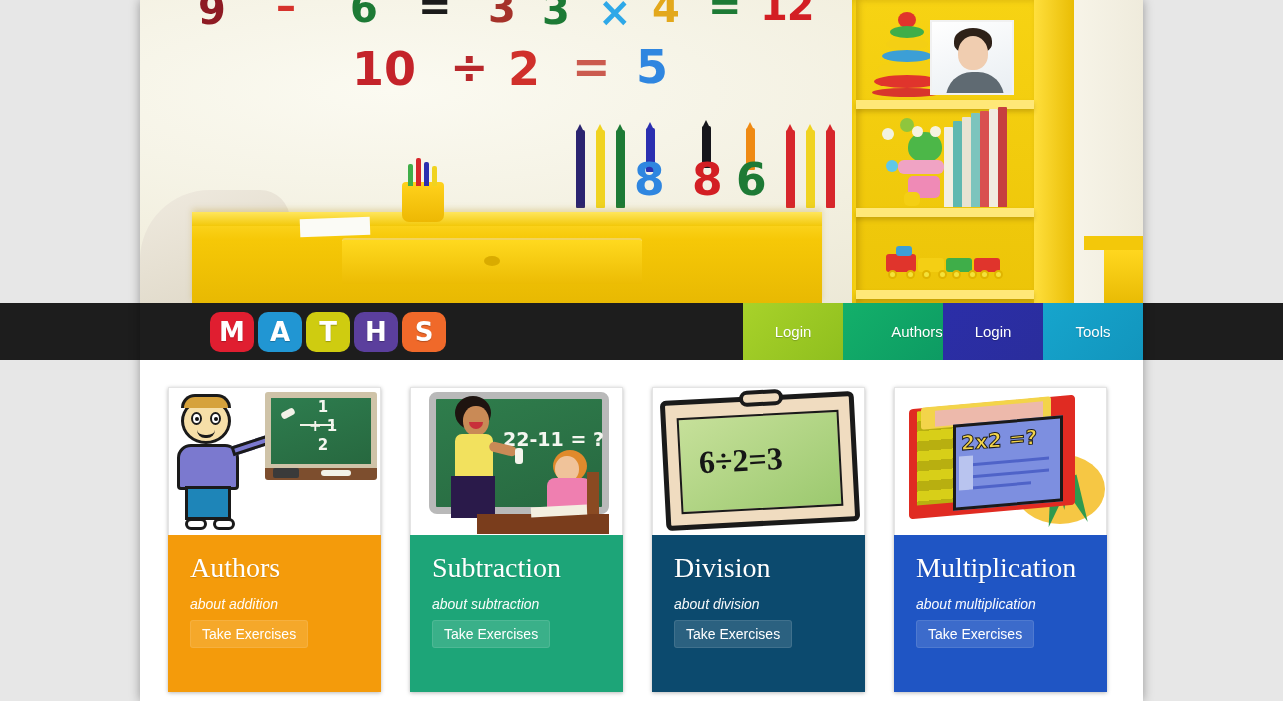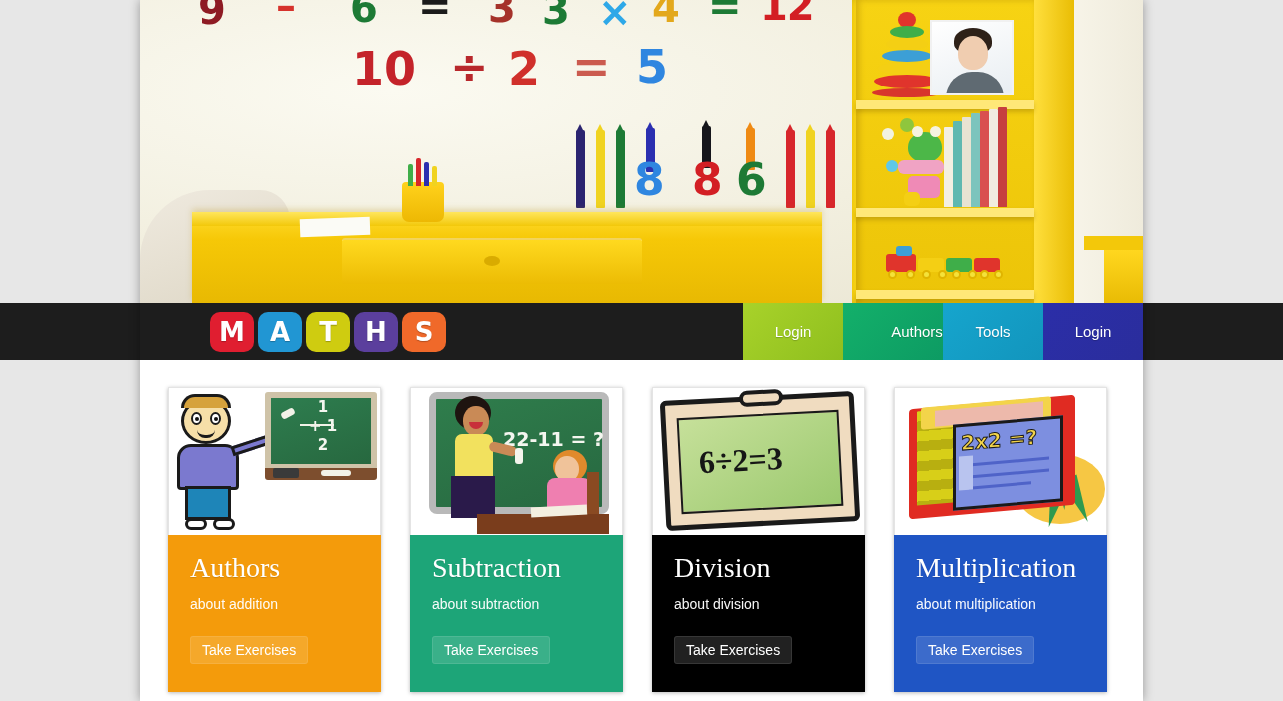--- a/index.html
+++ b/index.html
@@ -253,22 +253,23 @@
   .card-title {
     font-family: "Liberation Serif", serif;
     font-size: 28px;
     font-weight: 400;
     line-height: 1.1;
     margin-bottom: 12px;
     text-shadow: 0 1px 1px rgba(0,0,0,.15);
   }
   .card-desc {
     font-size: 14px;
-    margin-bottom: 24px;
+    margin-bottom: 8px;
     opacity: .97;
+    font-style: italic;
   }
   .card-btn {
     display: inline-block;
     padding: 6px 12px;
     font-size: 14px;
     color: #ffffff;
     background: rgba(255,255,255,.13);
     border: none;
     border-radius: 3px;
     cursor: pointer;
@@ -440,22 +441,22 @@
         <span class="brand-tile" style="background:#e01e30;">M</span>
         <span class="brand-tile" style="background:#2196d3;">A</span>
         <span class="brand-tile" style="background:#cfcc10;">T</span>
         <span class="brand-tile" style="background:#5b3f9d;">H</span>
         <span class="brand-tile" style="background:#f0692a;">S</span>
       </div>
 
       <div class="nav-menu">
         <a class="nav-item" href="#" style="background:linear-gradient(135deg,#a8d22a,#8fbf1e);">Login</a>
         <a class="nav-item" href="#" style="background:linear-gradient(135deg,#13b06a,#0d9b63);padding-left:48px;">Authors</a>
+        <a class="nav-item" href="#" style="background:linear-gradient(135deg,#2b2ea8,#2a2d9c);">Login</a>
         <a class="nav-item" href="#" style="background:linear-gradient(135deg,#16a5cd,#1295bd);">Tools</a>
-        <a class="nav-item" href="#" style="background:linear-gradient(135deg,#2b2ea8,#2a2d9c);">Login</a>
       </div>
     </div>
 
     <div class="content">
       <div class="card-row">
 
         <div class="card">
           <div class="card-thumb">
 
             <div class="art" style="left:12px;top:10px;width:50px;height:46px;border-radius:50%;background:#f6dfa8;border:3px solid #1a1a1a;"></div>
@@ -513,21 +514,21 @@
           </div>
         </div>
 
         <div class="card">
           <div class="card-thumb">
             <div class="art" style="left:10px;top:8px;width:194px;height:130px;background:#f0dcc0;border:5px solid #1a1a1a;border-radius:6px;transform:rotate(-3deg);"></div>
             <div class="art" style="left:26px;top:26px;width:162px;height:96px;background:linear-gradient(150deg,#c6e09a,#9cc96f);border:2px solid #1a1a1a;transform:rotate(-3deg);"></div>
             <div class="art" style="left:86px;top:2px;width:44px;height:16px;border:4px solid #1a1a1a;border-radius:10px;background:#f0dcc0;transform:rotate(-3deg);"></div>
             <span class="chalk-text" style="left:46px;top:54px;font-size:32px;color:#161616;font-family:'Liberation Serif',serif;font-weight:700;transform:rotate(-3deg);">6÷2=3</span>
           </div>
-          <div class="card-body" style="background:#000000;">
+          <div class="card-body" style="background:#0c4a6e;">
             <div class="card-title">Division</div>
             <div class="card-desc">about division</div>
             <button class="card-btn">Take Exercises</button>
           </div>
         </div>
 
         <div class="card">
           <div class="card-thumb">
             <div class="art" style="left:120px;top:66px;width:90px;height:70px;border-radius:50%;background:#f6c744;"></div>
             <div class="art" style="left:150px;top:96px;width:0;height:0;border-left:9px solid transparent;border-right:9px solid transparent;border-top:44px solid #2f9a4e;transform:rotate(14deg);"></div>

